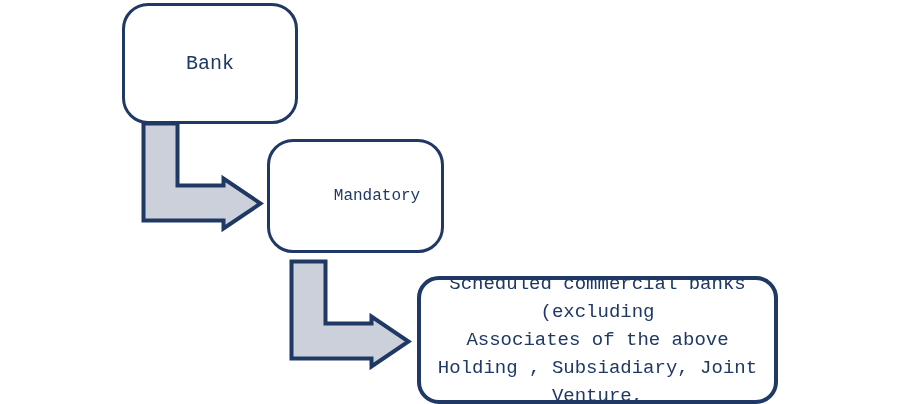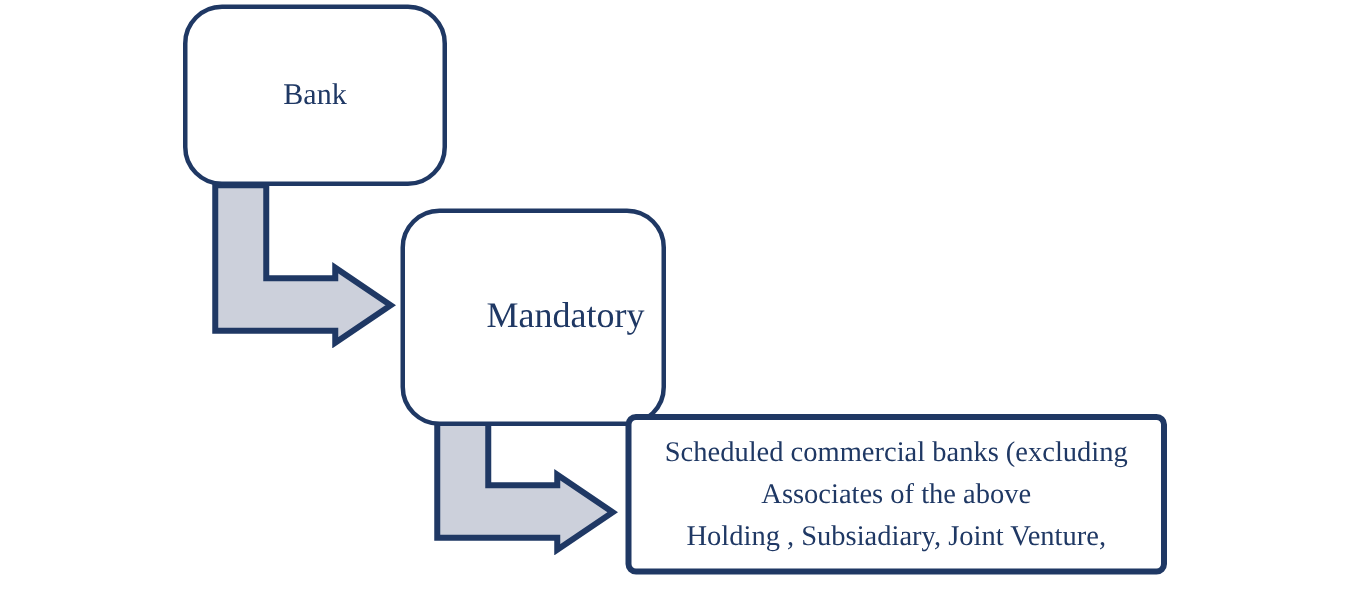--- a/index.html
+++ b/index.html
@@ -9,21 +9,21 @@
     --bg:#ffffff;
   }
   html,body{margin:0;padding:0;}
   body{background:var(--bg);}
   .canvas{
     position:relative;
     width:899px;
     height:404px;
     background:var(--bg);
     overflow:hidden;
-    font-family:Liberation Serif, serif;
+    font-family:Liberation Mono, monospace;
   }
   .arrow{
     position:absolute;
     width:124px;
     height:112px;
     z-index:1;
   }
   #arrow-1{left:140px;top:120px;}
   #arrow-2{left:288px;top:258px;}
   .arrow polygon{
@@ -44,27 +44,27 @@
     align-items:center;
     text-align:center;
     color:var(--navy);
     z-index:2;
   }
   #node-bank{
     left:122px;top:3px;width:176px;height:121px;
     border-radius:26px;font-size:20px;line-height:33px;
   }
   #node-mandatory{
-    left:267px;top:139px;width:177px;height:145px;
-    border-radius:26px;font-size:24px;line-height:33px;padding-left:43px;
+    left:267px;top:139px;width:177px;height:114px;
+    border-radius:26px;font-size:16px;line-height:33px;padding-left:43px;
   }
   #node-scope{
-    left:417px;top:276px;width:361px;height:107px;
-    border-radius:7px;border-width:4px;
-    font-size:19px;line-height:28px;text-align:right;
+    left:417px;top:276px;width:361px;height:128px;
+    border-radius:22px;border-width:4px;
+    font-size:19px;line-height:28px;
   }
   .node .line{display:block;}
 </style>
 </head>
 <body>
 
 <div class="canvas">
 
   <svg id="arrow-1" class="arrow" viewBox="-3.5 -3.5 124 112" aria-hidden="true">
     <polygon points="0,0 34,0 34,62 80,62 80,55 117,80 80,105 80,97 0,97"></polygon>

